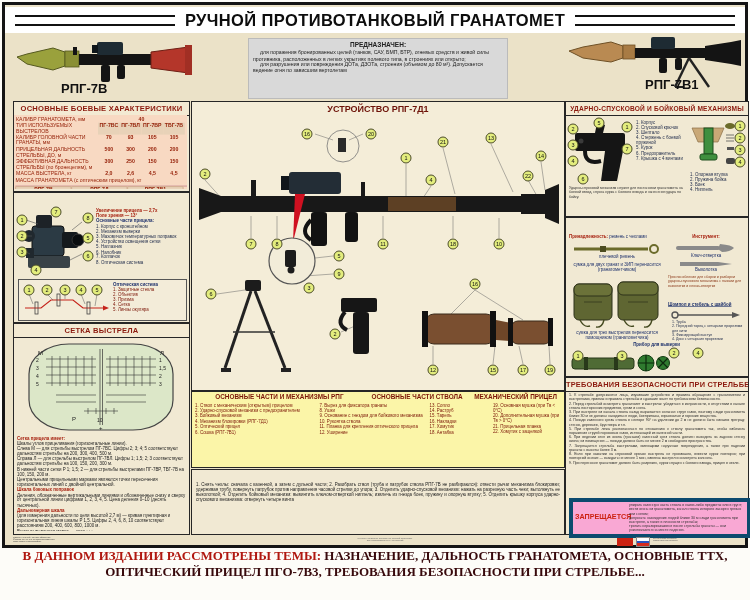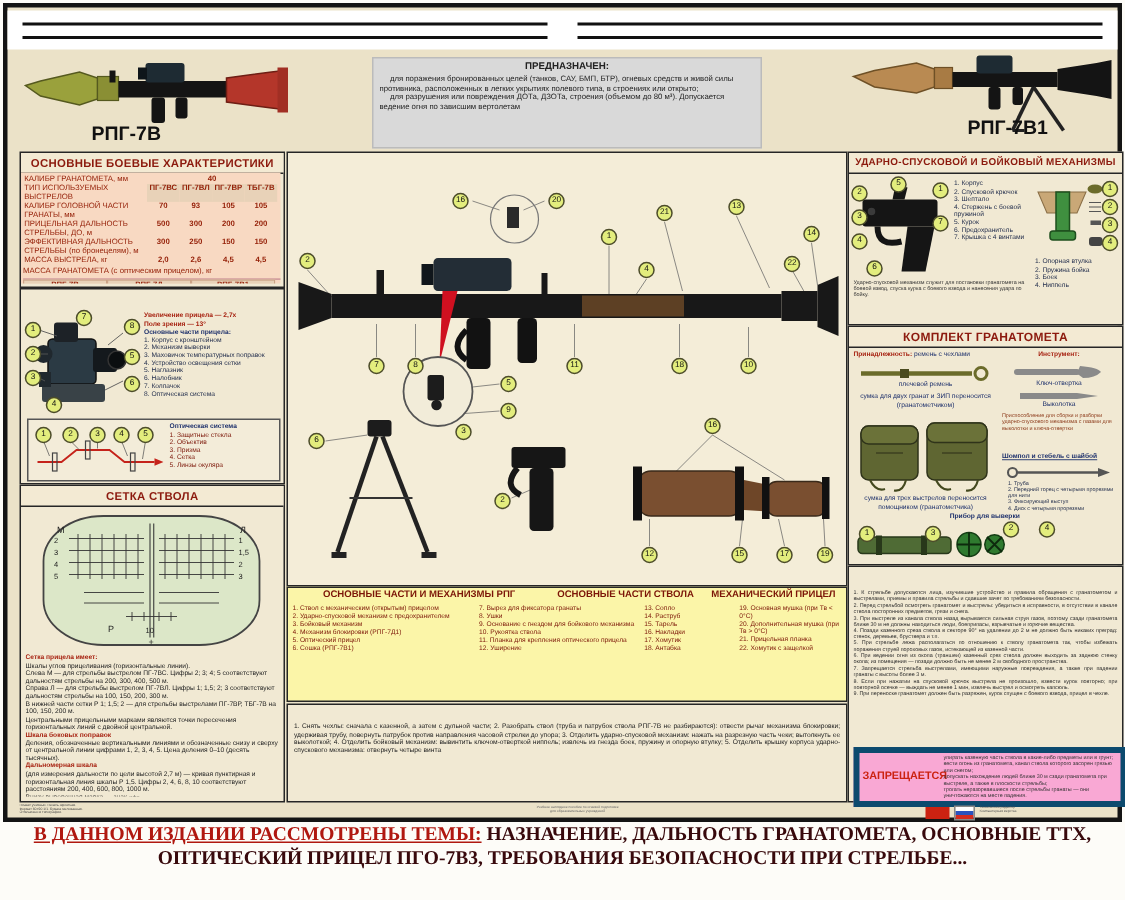--- a/index.html
+++ b/index.html
@@ -22,32 +22,33 @@
   .tbl{display:grid;grid-template-columns:118px 31px 31px 31px 31px;color:#96220a;}
   .tbl div{padding:0 1px;}
   .tval{text-align:center;font-weight:bold;}
   .thead{background:#e8d2b8;text-align:center;font-weight:bold;}
   .mass{display:grid;grid-template-columns:80px 80px 80px;margin-top:2px;border-top:1px solid #b78; }
   .mass div{text-align:center;border:0.5px solid #c9a184;}
   .ylist{color:#7c1608;}
   .ylist .li{margin-bottom:.5px;}
   .banner{position:absolute;left:0;top:548px;width:750px;text-align:center;
     font-family:"Liberation Serif",serif;font-weight:bold;font-size:13px;line-height:15.5px;color:#38090c;}
-  .banner .lead{color:#b01810;text-decoration:underline;}
+  .banner .lead{color:#b01810;}
   svg{display:block;}
   .kit-lbl{color:#1c2f6b;text-align:center;}
   .kit-red{color:#8c3a1a;}
 </style>
 </head>
 <body>
 
 <div id="poster">
 
   <div id="titleband">
     <div class="dline"></div>
+    <div id="title">РУЧНОЙ ПРОТИВОТАНКОВЫЙ ГРАНАТОМЕТ</div>
     <div class="dline"></div>
   </div>
 
   <div class="abs" style="left:8px;top:30px;width:180px;height:64px;">
     <svg width="180" height="52" viewBox="0 0 180 52">
       <polygon points="4,22 14,19 40,13 52,17 52,31 40,35 14,29" fill="#9aa13c" stroke="#55591f" stroke-width="1"></polygon>
       <rect x="52" y="16" width="14" height="16" fill="#8a8f34" stroke="#55591f" stroke-width="0.8"></rect>
       <rect x="66" y="19" width="72" height="11" fill="#141414"></rect>
       <rect x="84" y="7" width="26" height="13" rx="2" fill="#1e2b33"></rect>
       <rect x="79" y="10" width="6" height="8" fill="#0e151a"></rect>
@@ -205,21 +206,21 @@
               <div class="li">3. Призма</div>
               <div class="li">4. Сетка</div>
               <div class="li">5. Линзы окуляра</div>
             </div>
         </div>
       </div>
     </div>
   </div>
 
   <div class="panel" style="left:8px;top:318px;width:175px;height:210px;">
-    <div class="panel-h">СЕТКА СТВОЛА</div>
+    <div class="panel-h">СЕТКА ВЫСТРЕЛА</div>
     <div class="abs" style="left:12px;top:17px;width:150px;height:92px;">
       <svg width="150" height="92" viewBox="0 0 150 92">
         <rect x="3" y="3" width="144" height="86" rx="40" ry="30" fill="#dce7c8" stroke="#444" stroke-width="1.2"></rect>
         <line x1="74" y1="8" x2="74" y2="84" stroke="#333" stroke-width="0.7"></line>
         <line x1="76.5" y1="8" x2="76.5" y2="84" stroke="#333" stroke-width="0.7"></line>
         <g stroke="#333" stroke-width="0.6">
           <line x1="20" y1="18" x2="70" y2="18"></line>
             <line x1="20" y1="26" x2="70" y2="26"></line>
           <line x1="20" y1="34" x2="70" y2="34"></line>
             <line x1="20" y1="42" x2="70" y2="42"></line>
@@ -275,20 +276,21 @@
         <div class="red" style="font-weight:bold;">Шкала боковых поправок</div>
         <div>Деления, обозначенные вертикальными линиями и обозначенные снизу и сверху от центральной линии цифрами 1, 2, 3, 4, 5. Цена деления 0–10 (десять тысячных).</div>
         <div class="red" style="font-weight:bold;">Дальномерная шкала</div>
         <div>(для измерения дальности по цели высотой 2,7 м) — кривая пунктирная и горизонтальная линия шкалы Р 1,5. Цифры 2, 4, 6, 8, 10 соответствуют расстояниям 200, 400, 600, 800, 1000 м.</div>
         <div>Внизу выверочная марка — знак «+»</div>
       </div>
     </div>
   </div>
 
   <div class="panel" style="left:186px;top:96px;width:372px;height:288px;background:#f4edd8;">
+    <div style="text-align:center;font-size:9px;font-weight:bold;color:#6d1208;padding-top:2px;">УСТРОЙСТВО РПГ-7Д1</div>
     <div class="abs" style="left:1px;top:16px;width:368px;height:268px;">
       <svg width="368" height="268" viewBox="0 0 368 268">
         <g stroke="#666" stroke-width="0.5">
           <line x1="12" y1="62" x2="30" y2="82"></line>
             <line x1="213" y1="46" x2="213" y2="78"></line>
           <line x1="298" y1="26" x2="320" y2="74"></line>
             <line x1="348" y1="44" x2="352" y2="72"></line>
           <line x1="250" y1="30" x2="262" y2="76"></line>
             <line x1="335" y1="62" x2="344" y2="78"></line>
           <line x1="238" y1="68" x2="230" y2="80"></line>
@@ -477,21 +479,20 @@
           <div class="li">3. Боек</div>
           <div class="li">4. Ниппель</div>
         </div>
     </div>
     <div class="clip" style="left:3px;top:84px;width:118px;height:28px;">
       <div class="sc50" style="color:#333;">Ударно-спусковой механизм служит для постановки гранатомета на боевой взвод, спуска курка с боевого взвода и нанесения удара по бойку.</div>
     </div>
   </div>
 
   <div class="panel" style="left:560px;top:212px;width:182px;height:158px;">
-    <div class="panel-h" style="font-size:8px;">КОМПЛЕКТ ГРАНАТОМЕТА</div>
 
     <div class="clip" style="left:3px;top:16px;width:96px;height:10px;">
       <div class="sc60"><span class="red" style="font-weight:bold;">Принадлежность:</span>
         <span class="navy">ремень с чехлами</span></div>
     </div>
     <svg class="abs" style="left:4px;top:26px;" width="92" height="10" viewBox="0 0 92 10">
       <line x1="4" y1="5" x2="78" y2="5" stroke="#6b6b2a" stroke-width="3"></line>
       <circle cx="84" cy="5" r="4" fill="none" stroke="#6b6b2a" stroke-width="2"></circle>
       <rect x="30" y="2" width="6" height="6" fill="#4c4c20"></rect>
     </svg>
@@ -565,20 +566,21 @@
       <div class="sc50" style="color:#1e2a4a;">
           <div class="li">1. Труба</div>
           <div class="li">2. Передний торец с четырьмя прорезями для нити</div>
           <div class="li">3. Фиксирующий выступ</div>
           <div class="li">4. Диск с четырьмя прорезями</div>
         </div>
     </div>
   </div>
 
   <div class="panel" style="left:560px;top:372px;width:182px;height:156px;">
+    <div class="panel-h" style="font-size:7.4px;">ТРЕБОВАНИЯ БЕЗОПАСНОСТИ ПРИ СТРЕЛЬБЕ</div>
     <div class="clip" style="left:3px;top:15px;width:176px;height:104px;">
       <div class="sc50" style="color:#2a2a2a;text-align:justify;">
           <div class="li">1. К стрельбе допускаются лица, изучившие устройство и правила обращения с гранатометом и выстрелами, приемы и правила стрельбы и сдавшие зачет по требованиям безопасности.</div>
           <div class="li">2. Перед стрельбой осмотреть гранатомет и выстрелы: убедиться в исправности, в отсутствии в канале ствола посторонних предметов, грязи и снега.</div>
           <div class="li">3. При выстреле из канала ствола назад вырывается сильная струя газов, поэтому сзади гранатомета ближе 30 м не должны находиться люди, боеприпасы, взрывчатые и горючие вещества.</div>
           <div class="li">4. Позади казенного среза ствола в секторе 90° на удалении до 2 м не должно быть никаких преград: стенок, деревьев, бруствера и т.п.</div>
           <div class="li">5. При стрельбе лежа располагаться по отношению к стволу гранатомета так, чтобы избежать поражения струей пороховых газов, истекающей из казенной части.</div>
           <div class="li">6. При ведении огня из окопа (траншеи) казенный срез ствола должен выходить за заднюю стенку окопа; из помещения — позади должно быть не менее 2 м свободного пространства.</div>
           <div class="li">7. Запрещается стрельба выстрелами, имеющими наружные повреждения, а также при падении гранаты с высоты более 3 м.</div>
           <div class="li">8. Если при нажатии на спусковой крючок выстрела не произошло, взвести курок повторно; при повторной осечке — выждать не менее 1 мин, извлечь выстрел и осмотреть капсюль.</div>

